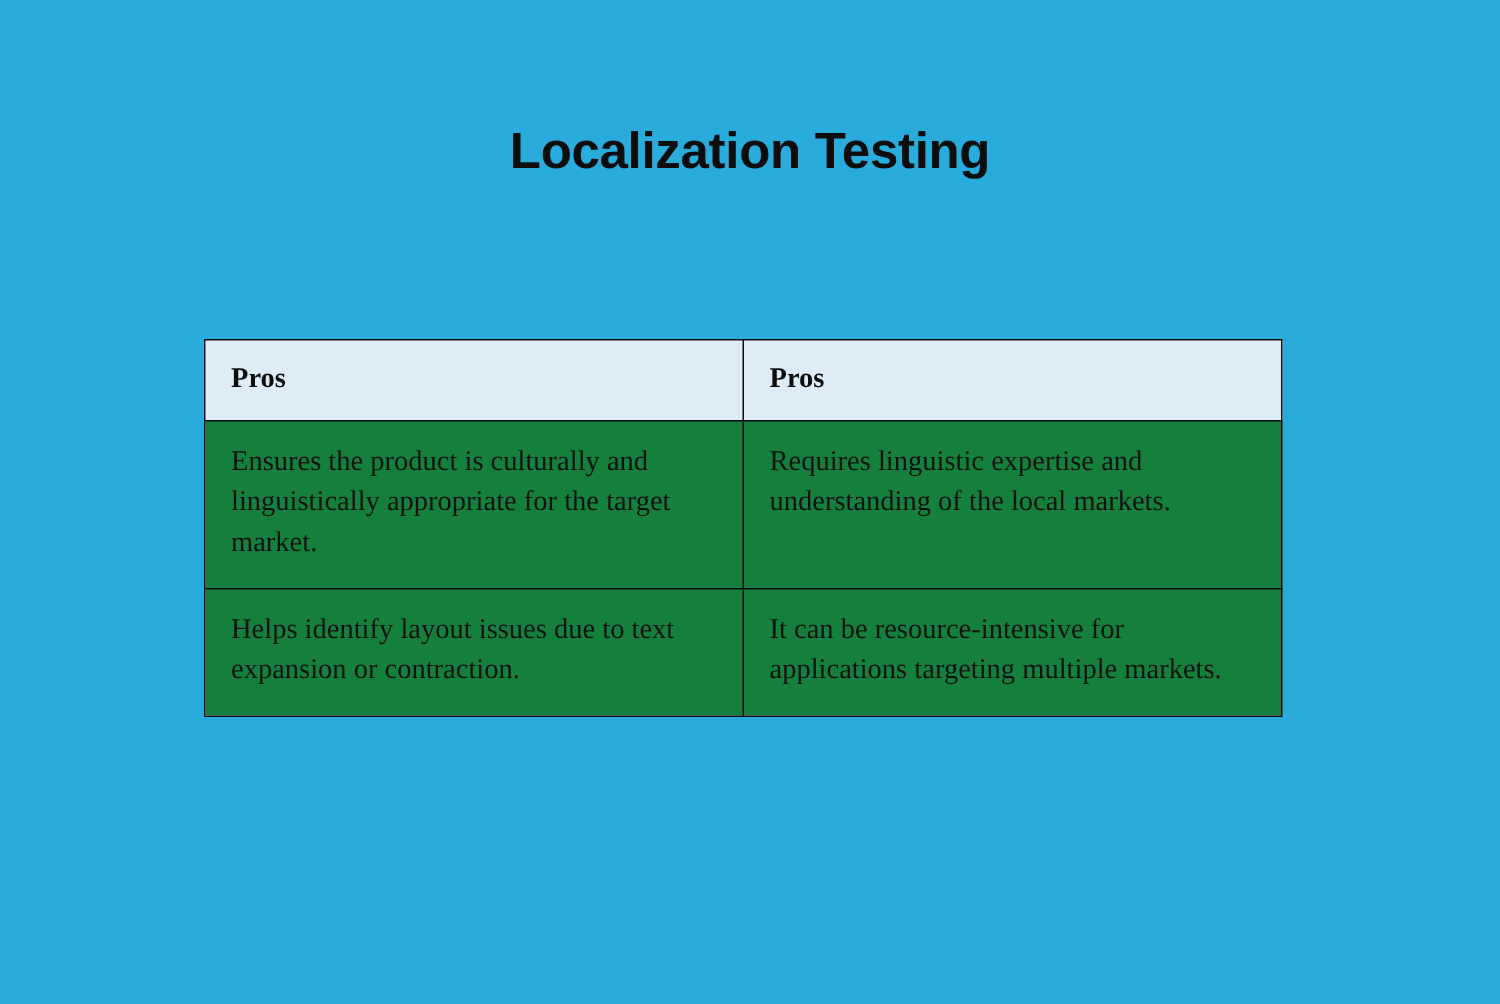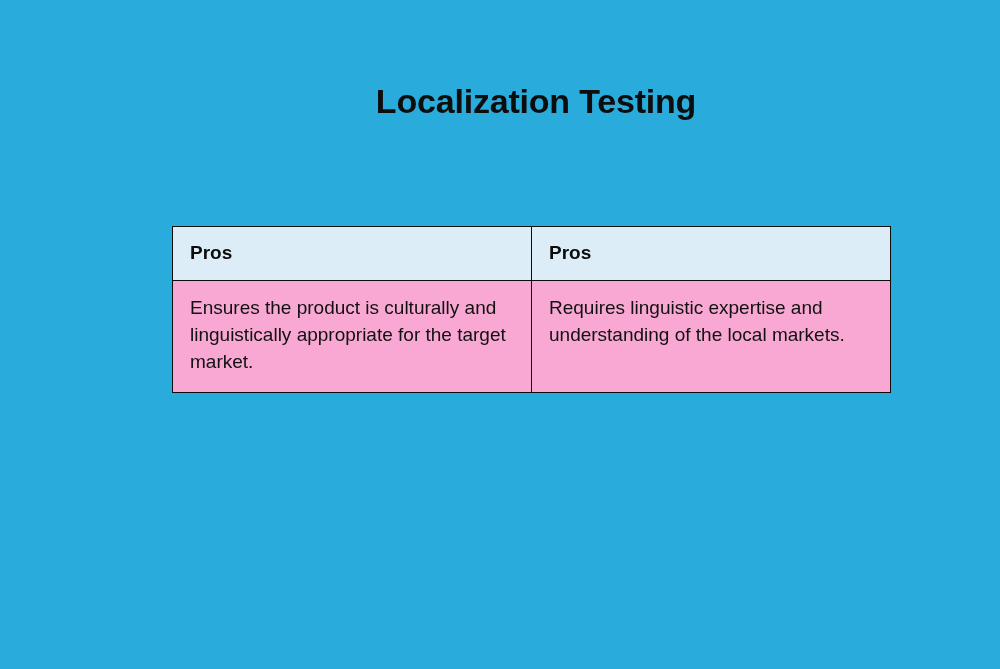--- a/index.html
+++ b/index.html
@@ -11,21 +11,20 @@
     height: 669px;
     background: #29ABDB;
     font-family: "Liberation Sans", sans-serif;
     overflow: hidden;
   }
   .slide {
     position: relative;
     width: 857px;
     height: 669px;
     box-sizing: border-box;
-    margin-left: 36px;
   }
   .title {
     position: absolute;
     top: 82px;
     left: 0;
     width: 1000px;
     text-align: center;
     font-size: 34px;
     font-weight: bold;
     color: #0d0d0d;
@@ -46,31 +45,32 @@
   table.proscons th,
   table.proscons td {
     border: 1px solid #0d0d0d;
     vertical-align: top;
     text-align: left;
     padding: 14px 17px 16px 17px;
     font-size: 19px;
     line-height: 1.42;
     color: #111111;
     font-weight: normal;
+    font-family: Liberation Serif, serif;
   }
   table.proscons thead th {
     background: #dcedf7;
     font-weight: bold;
     font-size: 19px;
     padding-top: 13px;
     padding-bottom: 13px;
     color: #0d0d0d;
   }
   table.proscons tbody td {
-    background: #f9a8d4;
+    background: #15803d;
   }
   table.proscons col.col-pros { width: 50%; }
   table.proscons col.col-cons { width: 50%; }
 </style>
 </head>
 <body>
 
 <div class="slide">
 
   <div class="title">Localization Testing</div>
@@ -85,17 +85,21 @@
         <tr>
           <th>Pros</th>
           <th>Pros</th>
         </tr>
       </thead>
       <tbody>
         <tr>
           <td>Ensures the product is culturally and linguistically appropriate for the target market.</td>
           <td>Requires linguistic expertise and understanding of the local markets.</td>
         </tr>
+        <tr>
+          <td>Helps identify layout issues due to text expansion or contraction.</td>
+          <td>It can be resource-intensive for applications targeting multiple markets.</td>
+        </tr>
       </tbody>
     </table>
   </div>
 
 </div>
 
 </body></html>

